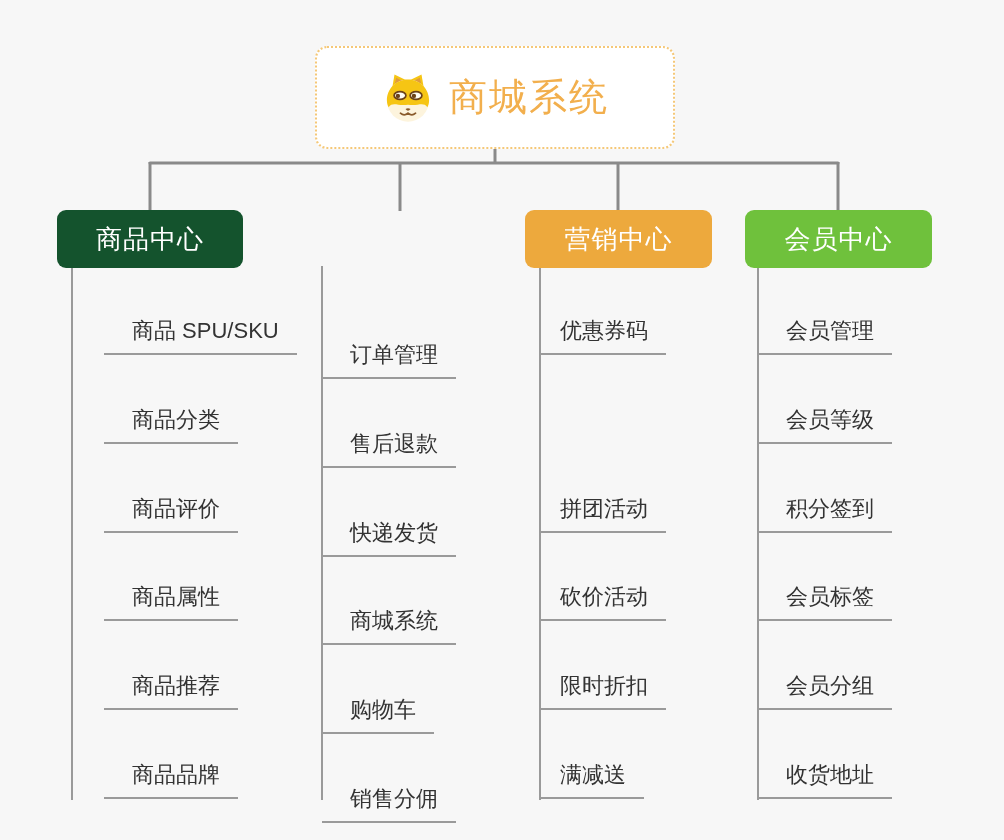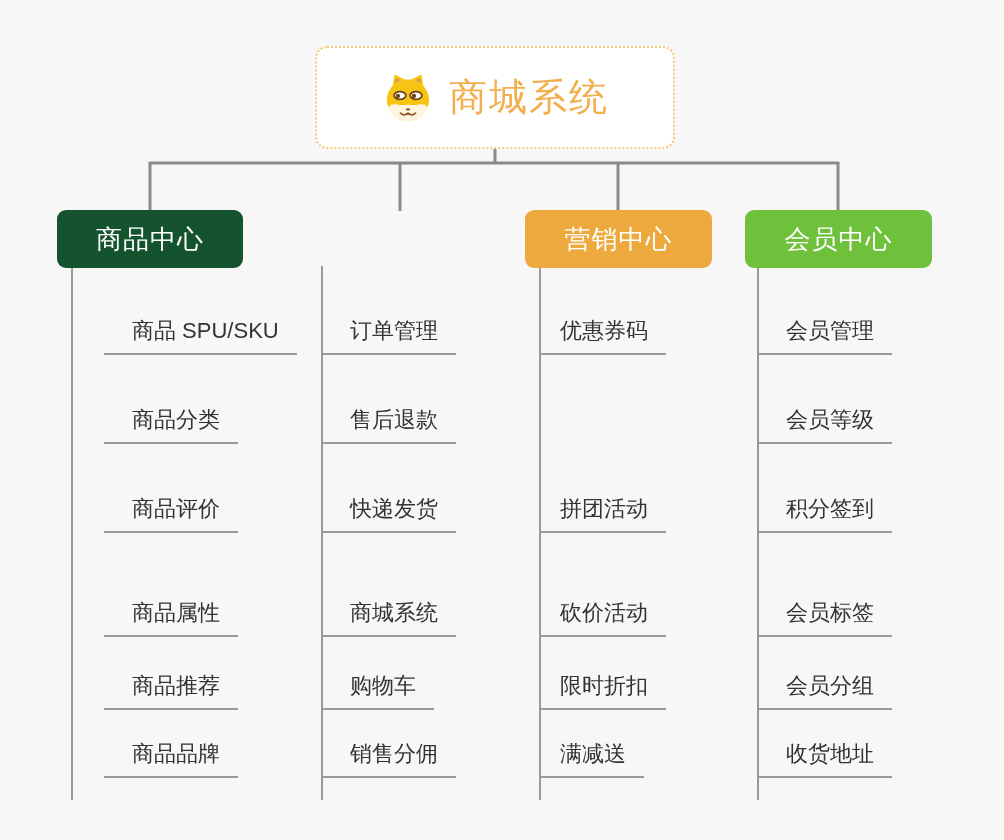--- a/index.html
+++ b/index.html
@@ -43,29 +43,29 @@
   .child{
     position:absolute;
     box-sizing:border-box;
     padding:0 18px 8px 28px;
     border-bottom:2px solid #9a9a9a;
     font-size:22px;line-height:28px;color:#333333;
     white-space:nowrap;
     z-index:1;
   }
   .c1{left:72px;margin-left:32px;}
-  .c2{left:322px;}
+  .c2{left:322px;margin-top:24px;}
   .c3{left:540px;padding-left:20px;}
   .c4{left:758px;}
   .r1{top:317px;}
   .r2{top:406px;}
   .r3{top:495px;}
-  .r4{top:599px;}
+  .r4{top:583px;}
   .r5{top:672px;}
-  .r6{top:740px;}
+  .r6{top:761px;}
 </style>
 </head>
 <body>
 
 <div class="canvas">
 
   <svg class="connectors" width="1004" height="840" viewBox="0 0 1004 840">
 
     <path d="M495 140 L495 163" stroke="#8a8a8a" stroke-width="3" fill="none"></path>
 

